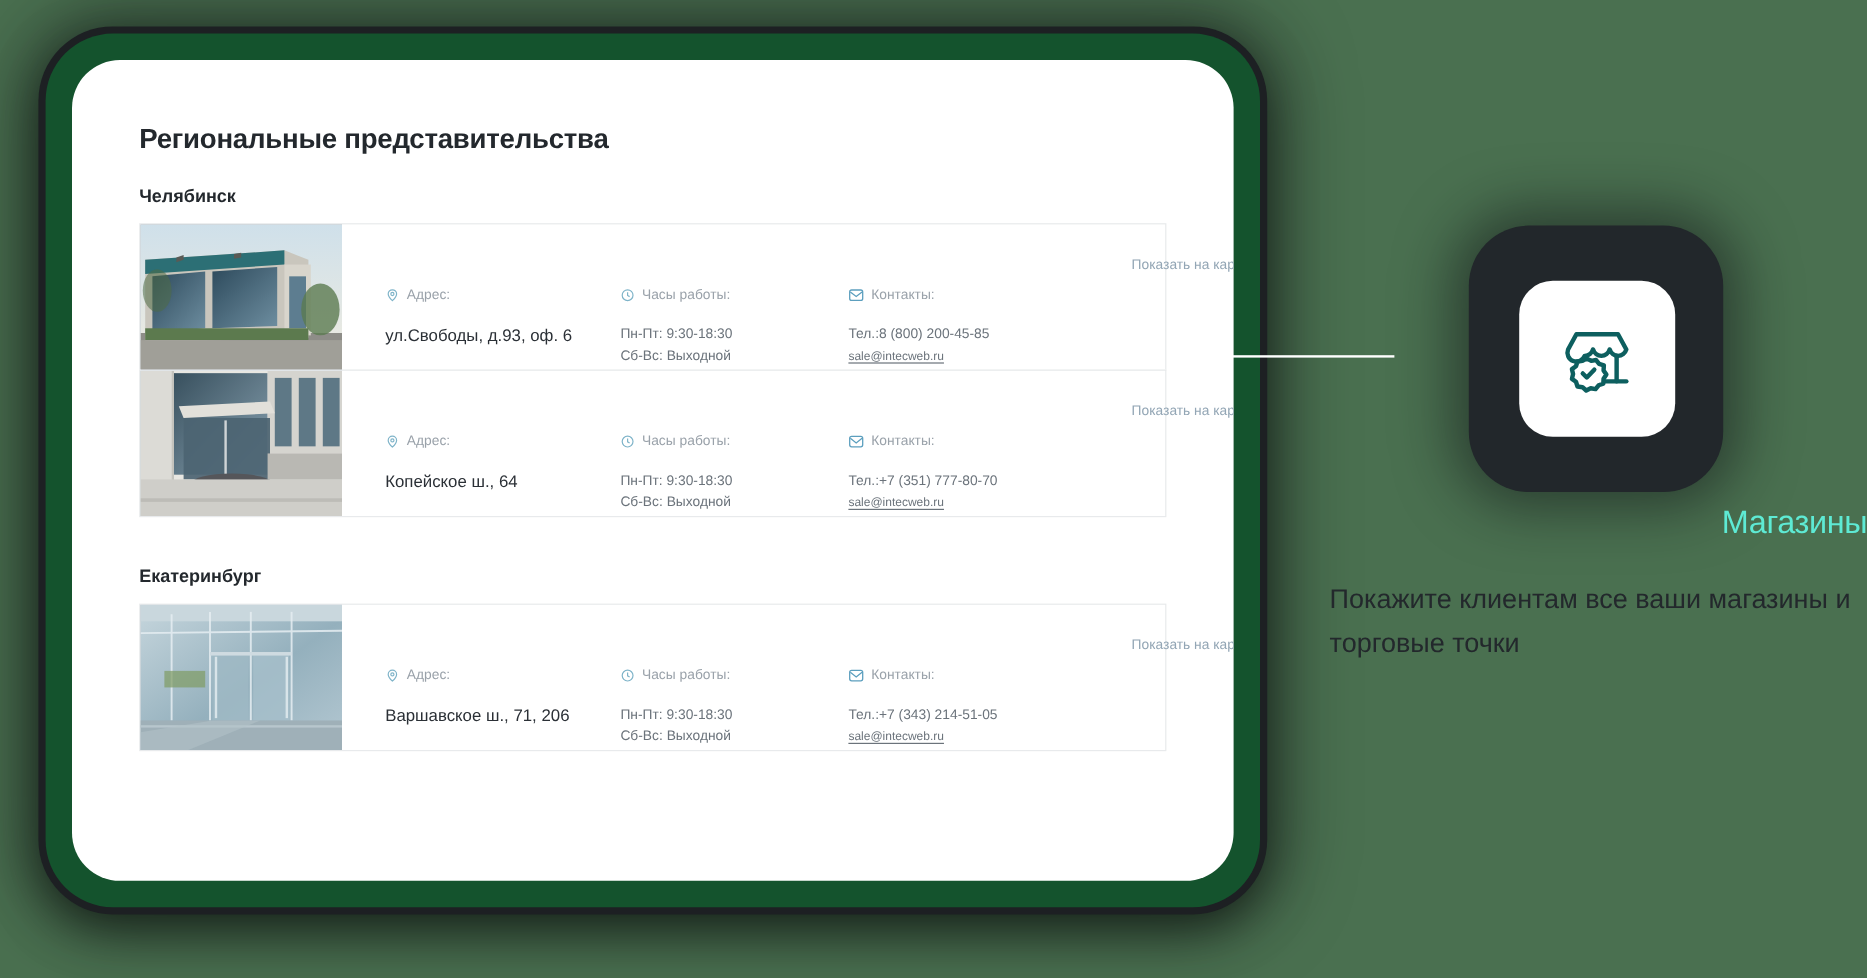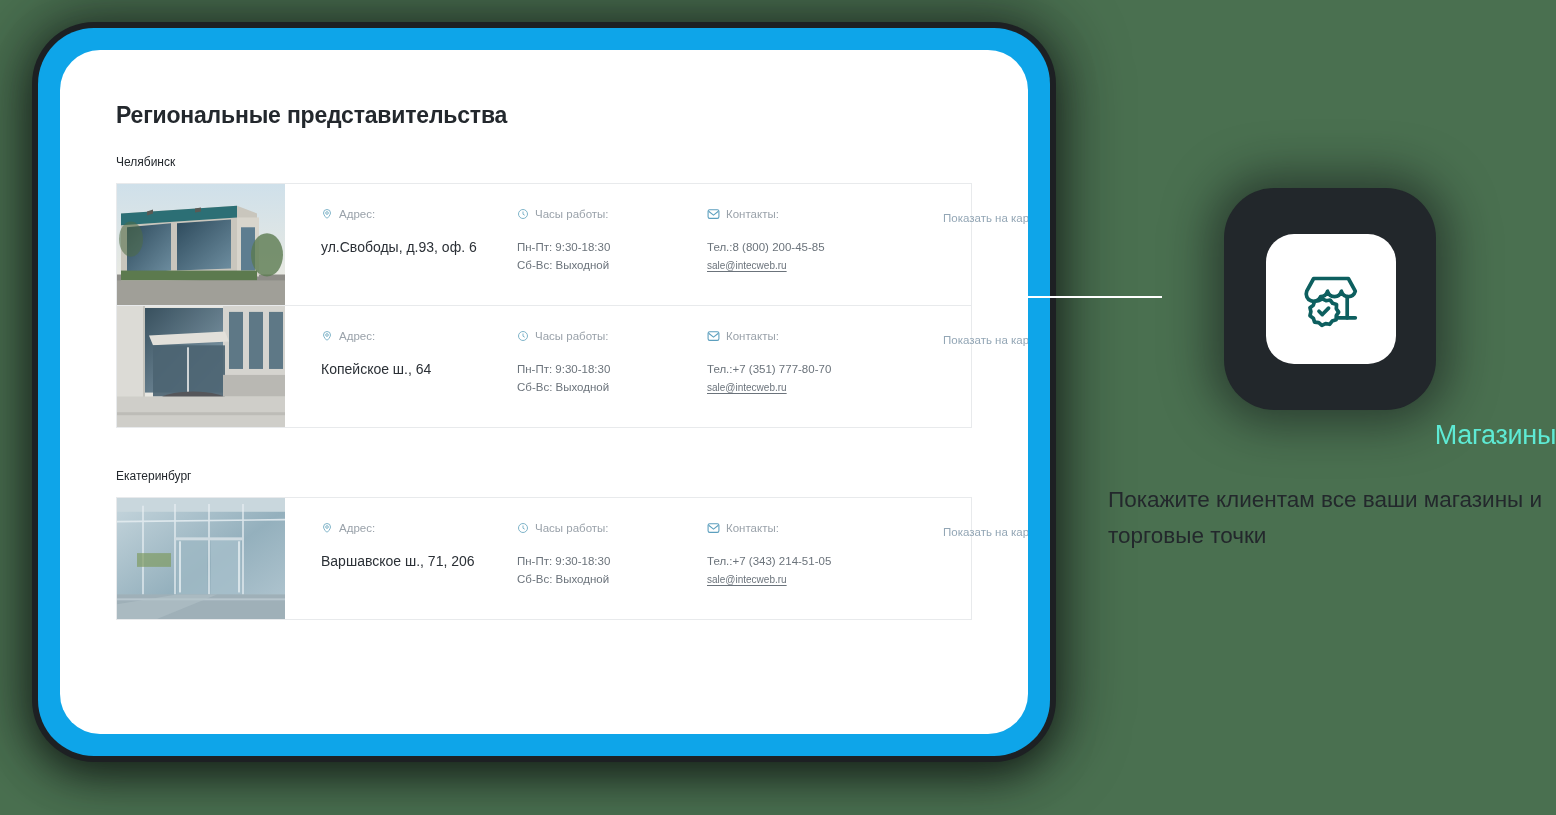--- a/index.html
+++ b/index.html
@@ -16,21 +16,21 @@
     position: relative;
   }
 
   
   .device-frame {
     position: absolute;
     left: 38px;
     top: 28px;
     width: 1012px;
     height: 728px;
-    background: #0ea5e9;
+    background: #14532d;
     border-radius: 56px;
     box-shadow:
       0 0 0 6px #1d2023,
       0 14px 42px rgba(0,0,0,0.55),
       0 0 58px 18px rgba(15,18,20,0.55);
   }
 
   .device-screen {
     position: absolute;
     left: 22px;
@@ -57,22 +57,22 @@
 
   .page-desc {
     font-size: 13.5px;
     line-height: 1.62;
     color: #8c949c;
     max-width: 878px;
     margin-bottom: 44px;
   }
 
   .city-heading {
-    font-size: 12px;
-    font-weight: normal;
+    font-size: 15px;
+    font-weight: bold;
     color: #23282d;
     margin-bottom: 14px;
     margin-top: 12px;
   }
 
   .city-block + .city-block { margin-top: 42px; }
 
   
   .office-card {
     display: flex;
@@ -106,20 +106,21 @@
   .col-map     { flex: 1; text-align: left; padding-left: 46px; }
 
   .col-label {
     display: flex;
     align-items: center;
     gap: 6px;
     font-size: 11.5px;
     color: #9aa2aa;
     margin-bottom: 18px;
     white-space: nowrap;
+    margin-top: 29px;
   }
 
   .col-label svg { flex: 0 0 auto; display: block; }
 
   .addr-value {
     font-size: 14px;
     color: #2b3036;
     line-height: 1.35;
   }
 

